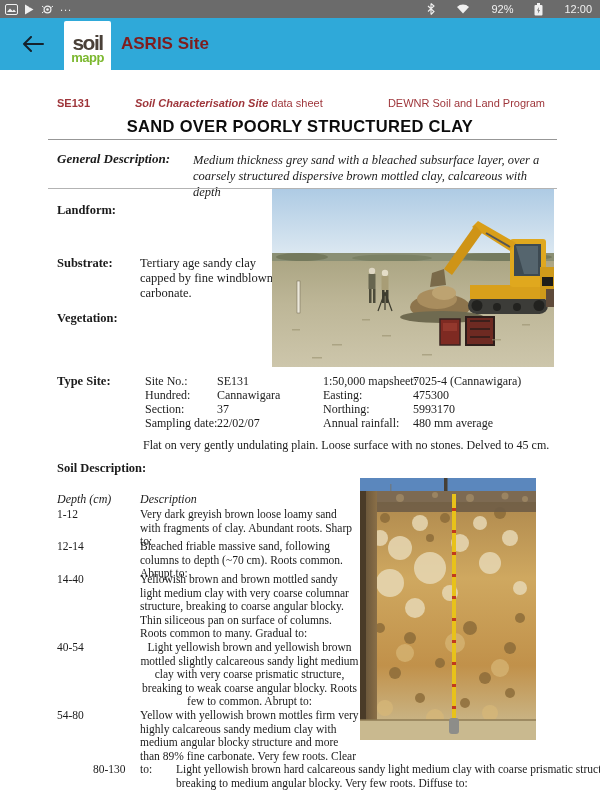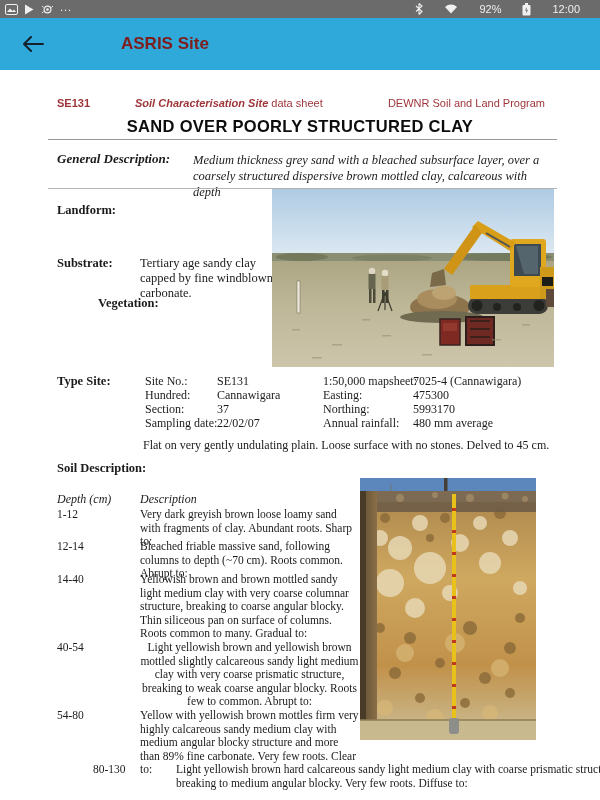--- a/index.html
+++ b/index.html
@@ -4,21 +4,21 @@
 <style>
   html,body{margin:0;padding:0;background:#fff;}
   #screen{position:relative;width:600px;height:800px;background:#ffffff;overflow:hidden;
           font-family:"Liberation Serif",serif;color:#1b1b1b;}
 
   
   .statusbar{position:absolute;left:0;top:0;width:600px;height:18px;background:#6b6b6b;
              display:flex;align-items:center;color:#f0f0f0;
              font-family:"Liberation Sans",sans-serif;font-size:11px;}
   .sb-left{display:flex;align-items:center;gap:6px;padding-left:5px;}
-  .sb-right{margin-left:auto;display:flex;gap:21px;padding-right:20px;}
+  .sb-right{margin-left:auto;display:flex;gap:21px;padding-right:8px;}
   .sb-ellipsis{letter-spacing:1px;margin-top:-4px;}
   .sb-txt{font-size:11px;}
 
   
   .appbar{position:absolute;left:0;top:18px;width:600px;height:52px;background:#2fa9d9;}
   .back-btn{position:absolute;left:22px;top:18px;cursor:pointer;}
   .logo-box{position:absolute;left:64px;top:3px;width:47px;height:53px;background:#ffffff;
             border-radius:2px;display:flex;flex-direction:column;justify-content:center;
             align-items:center;font-family:"Liberation Sans",sans-serif;font-weight:bold;line-height:1;}
   .logo-top{color:#4a4038;font-size:21px;letter-spacing:-1.5px;}
@@ -39,21 +39,21 @@
   .hr1{position:absolute;top:139px;left:48px;width:509px;height:1px;background:#979797;}
   .hr2{position:absolute;top:188px;left:48px;width:509px;height:1px;background:#b3b3b3;}
 
   
   .gd-label{position:absolute;left:57px;top:151px;font-weight:bold;font-style:italic;font-size:13px;}
   .gd-text{position:absolute;left:193px;top:152px;width:364px;font-style:italic;
            font-size:12.5px;line-height:16px;}
 
   
   .lbl{position:absolute;left:57px;font-weight:bold;font-size:12.5px;}
-  .lbl-landform{top:203px;} .lbl-substrate{top:256px;} .lbl-vegetation{top:296px;margin-left:41px;}
+  .lbl-landform{top:203px;} .lbl-substrate{top:256px;} .lbl-vegetation{top:311px;}
   .substrate-text{position:absolute;left:140px;top:256px;width:140px;font-size:12.5px;line-height:15px;}
 
   
   .photo-field{position:absolute;left:272px;top:189px;width:282px;height:178px;}
   .photo-profile{position:absolute;left:360px;top:478px;width:176px;height:262px;}
   .photo-field svg,.photo-profile svg{display:block;}
 
   
   .ts-label{position:absolute;left:57px;top:374px;font-weight:bold;font-size:12.5px;}
   .cell{position:absolute;font-size:12px;white-space:nowrap;}
@@ -109,20 +109,24 @@
       </svg>
       <span class="sb-txt">12:00</span>
     </div>
   </div>
 
   <div class="appbar">
     <div class="back-btn">
       <svg width="22" height="16" viewBox="0 0 22 16">
         <path d="M9 1 L2 8 L9 15 M2 8 H21" fill="none" stroke="#15222d" stroke-width="2" stroke-linecap="round" stroke-linejoin="round"></path>
       </svg>
+    </div>
+    <div class="logo-box">
+      <div class="logo-top">soil</div>
+      <div class="logo-bottom">mapp</div>
     </div>
     <div class="ab-title">ASRIS Site</div>
   </div>
 
   <div class="doc-hdr">
     <span class="hdr-code">SE131</span>
     <span class="hdr-center"><b>Soil Characterisation Site</b><span> data sheet</span></span>
     <span class="hdr-right">DEWNR Soil and Land Program</span>
   </div>
   <div class="doc-title">SAND OVER POORLY STRUCTURED CLAY</div>

